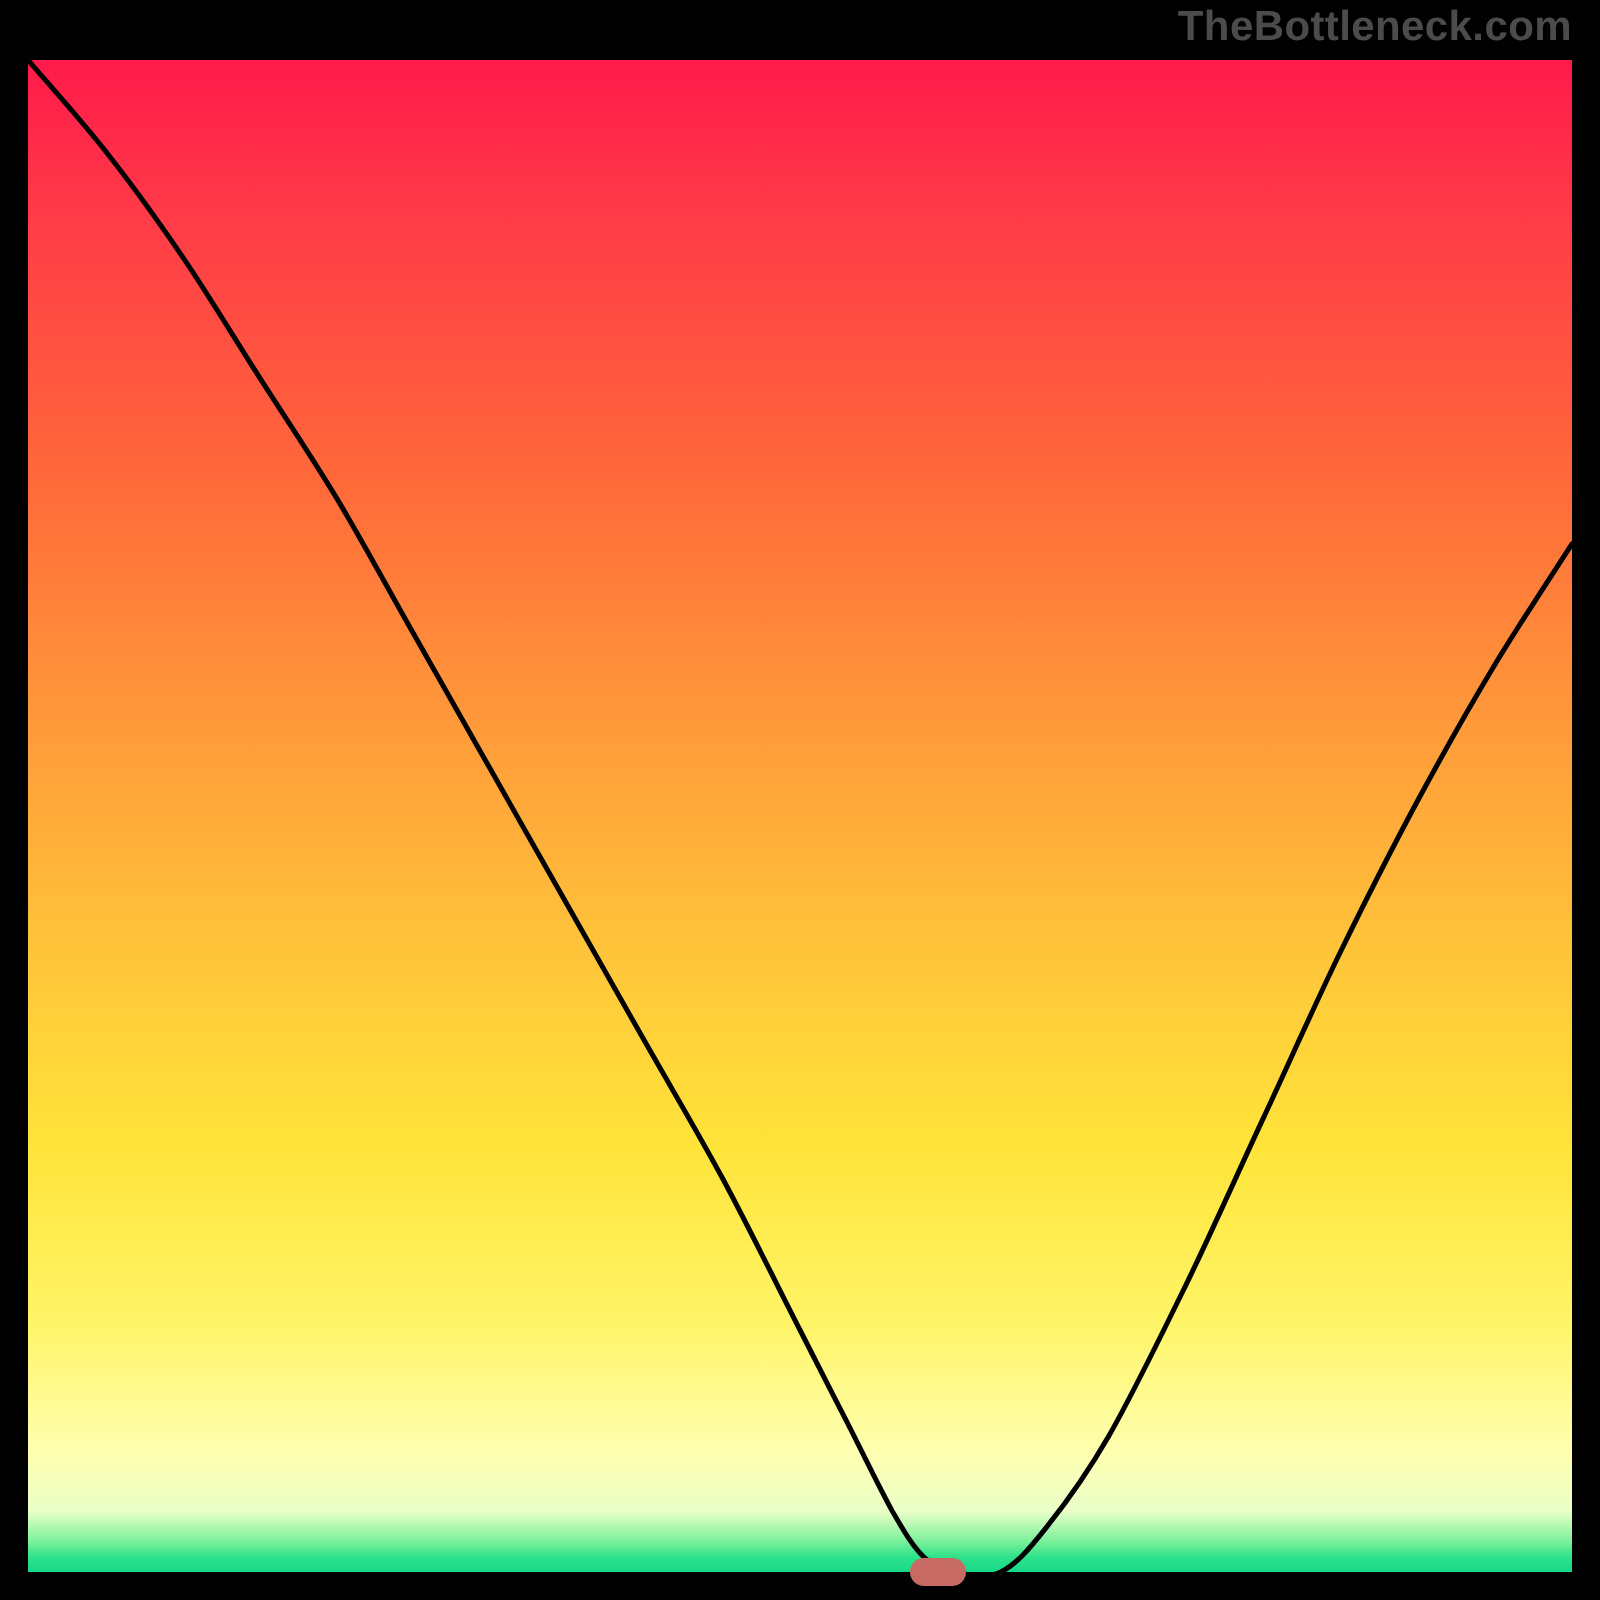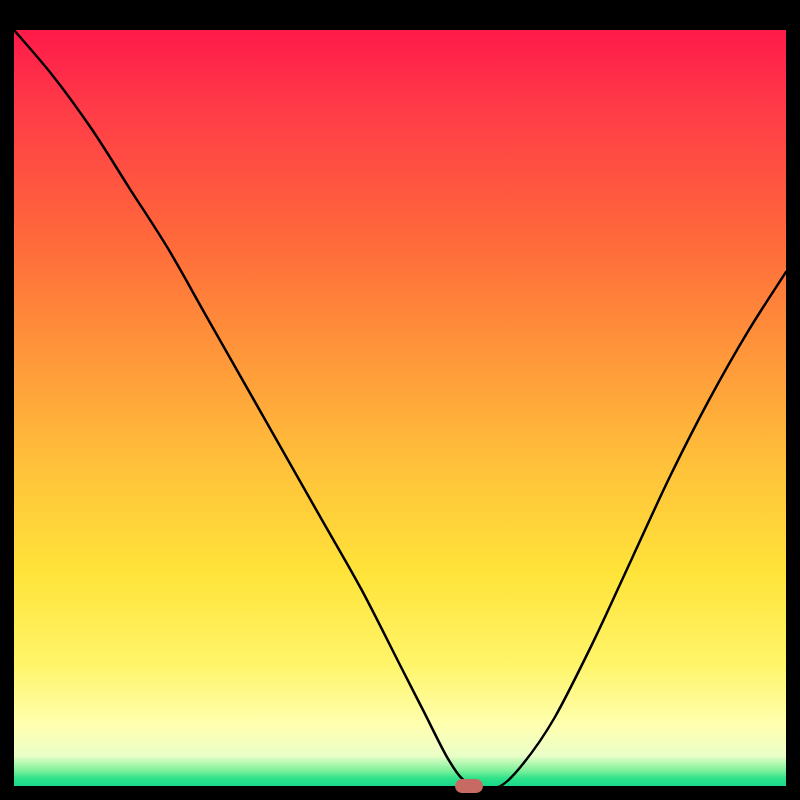--- a/index.html
+++ b/index.html
@@ -74,20 +74,21 @@
     border-radius: 7px;
     transform: translate(-50%, -50%);
     z-index: 5;
   }
 </style>
 </head>
 <body>
 
 <div class="stage">
 
+  <div class="watermark">TheBottleneck.com</div>
 
   <div class="plot-frame">
     <div class="plot-inner">
 
       <div class="gradient"></div>
 
       <svg class="curve-layer" viewBox="0 0 772 756" preserveAspectRatio="none">
         <path id="curve-path" fill="none" stroke="#000000" stroke-width="2.5" stroke-linecap="round" stroke-linejoin="round" d="M 0.0 0.0 C 6.4 7.6, 25.7 29.0, 38.6 45.4 C 51.5 61.7, 64.3 79.4, 77.2 98.3 C 90.1 117.2, 102.9 138.6, 115.8 158.8 C 128.7 178.9, 141.5 197.8, 154.4 219.2 C 167.3 240.7, 180.1 264.6, 193.0 287.3 C 205.9 310.0, 218.7 332.6, 231.6 355.3 C 244.5 378.0, 257.3 400.7, 270.2 423.4 C 283.1 446.0, 295.9 468.7, 308.8 491.4 C 321.7 514.1, 334.5 535.5, 347.4 559.4 C 360.3 583.4, 375.7 614.9, 386.0 635.0 C 396.3 655.2, 401.4 665.3, 409.2 680.4 C 416.9 695.5, 425.9 714.4, 432.3 725.8 C 438.8 737.1, 442.6 743.4, 447.8 748.4 C 452.9 753.5, 456.8 754.7, 463.2 756.0 C 469.6 757.3, 478.6 759.8, 486.4 756.0 C 494.1 752.2, 500.5 744.7, 509.5 733.3 C 518.5 722.0, 528.8 708.1, 540.4 688.0 C 552.0 667.8, 566.1 638.8, 579.0 612.4 C 591.9 585.9, 604.7 556.9, 617.6 529.2 C 630.5 501.5, 643.3 472.5, 656.2 446.0 C 669.1 419.6, 681.9 394.4, 694.8 370.4 C 707.7 346.5, 720.5 323.8, 733.4 302.4 C 746.3 281.0, 765.6 252.0, 772.0 241.9"></path>
       </svg>
 

